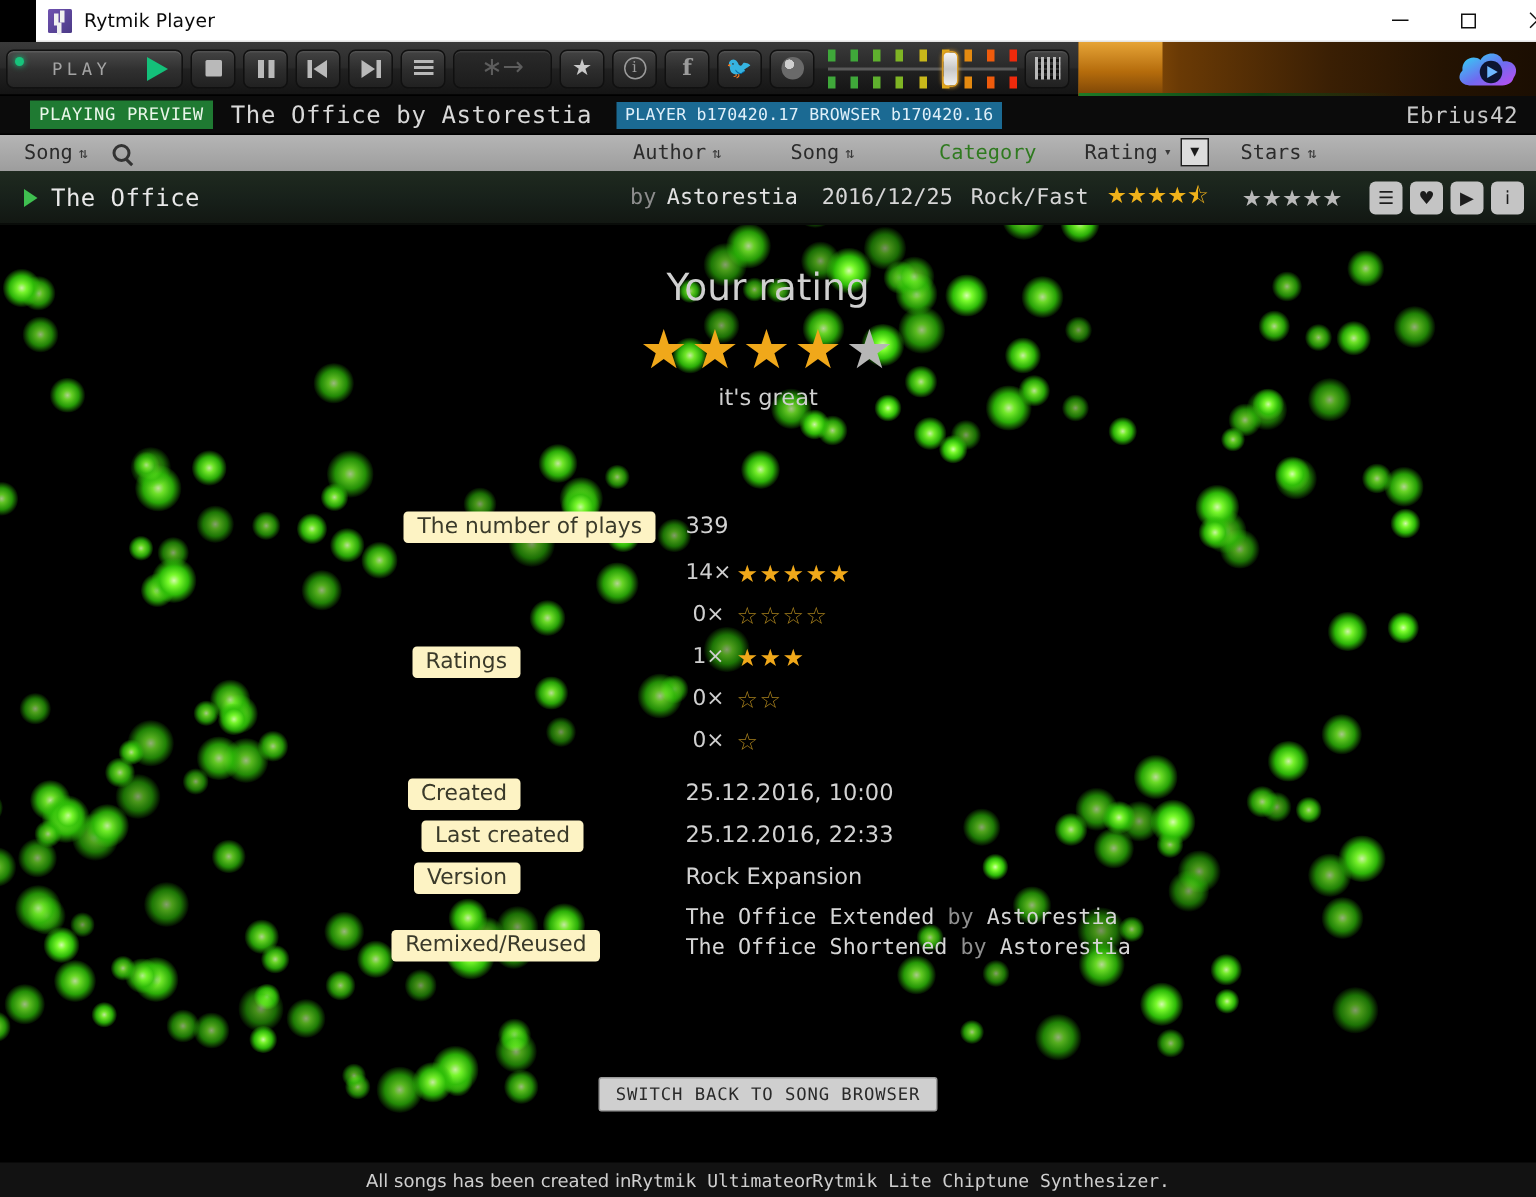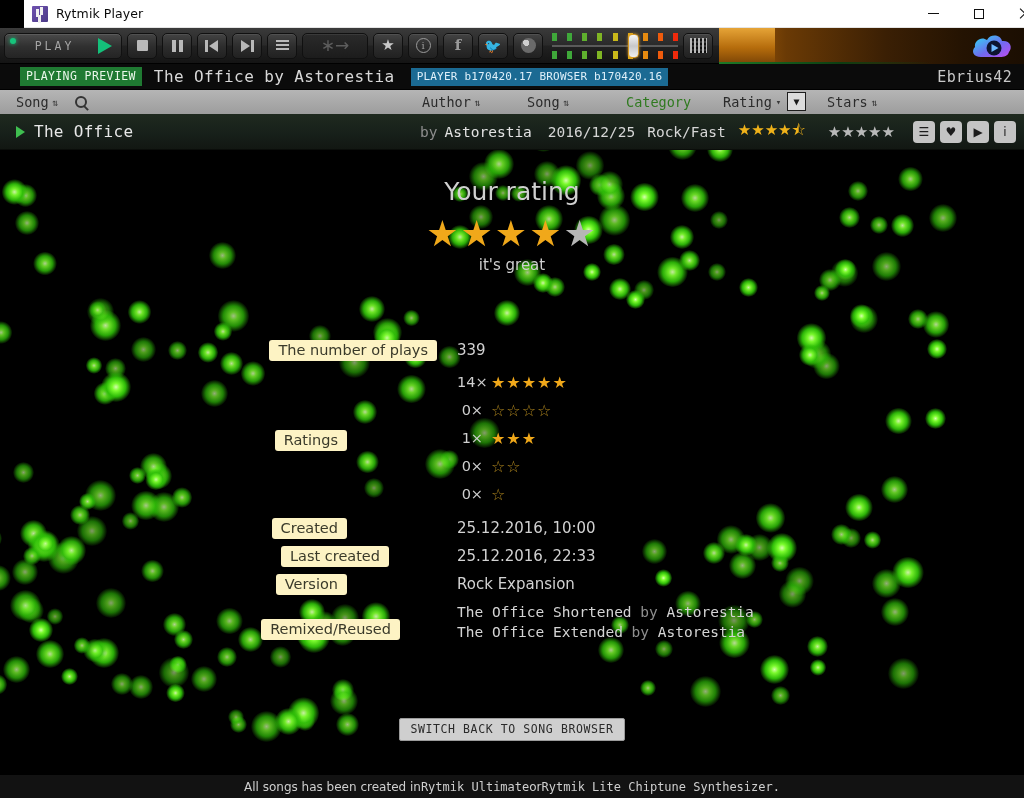--- a/index.html
+++ b/index.html
@@ -649,22 +649,22 @@
         <div style="position:absolute; left:457px;">
           <span class="val">Rock Expansion</span>
         </div>
       </div>
 
       <div class="drow" style="left:0; top:262px; width:1024px;">
         <div style="position:absolute; left:0; width:400px; text-align:right; top:17px;">
           <span class="lbl">Remixed/Reused</span>
         </div>
         <div style="position:absolute; left:457px;" id="remix-list">
+            <div class="remix-line"><span>The Office Extended</span><span class="by"> by </span><span>Astorestia</span></div>
             <div class="remix-line"><span>The Office Shortened</span><span class="by"> by </span><span>Astorestia</span></div>
-            <div class="remix-line"><span>The Office Extended</span><span class="by"> by </span><span>Astorestia</span></div>
           </div>
       </div>
 
     </div>
 
     <div class="switch-wrap">
       <span class="switch-btn">SWITCH BACK TO SONG BROWSER</span>
     </div>
   </div>
 

